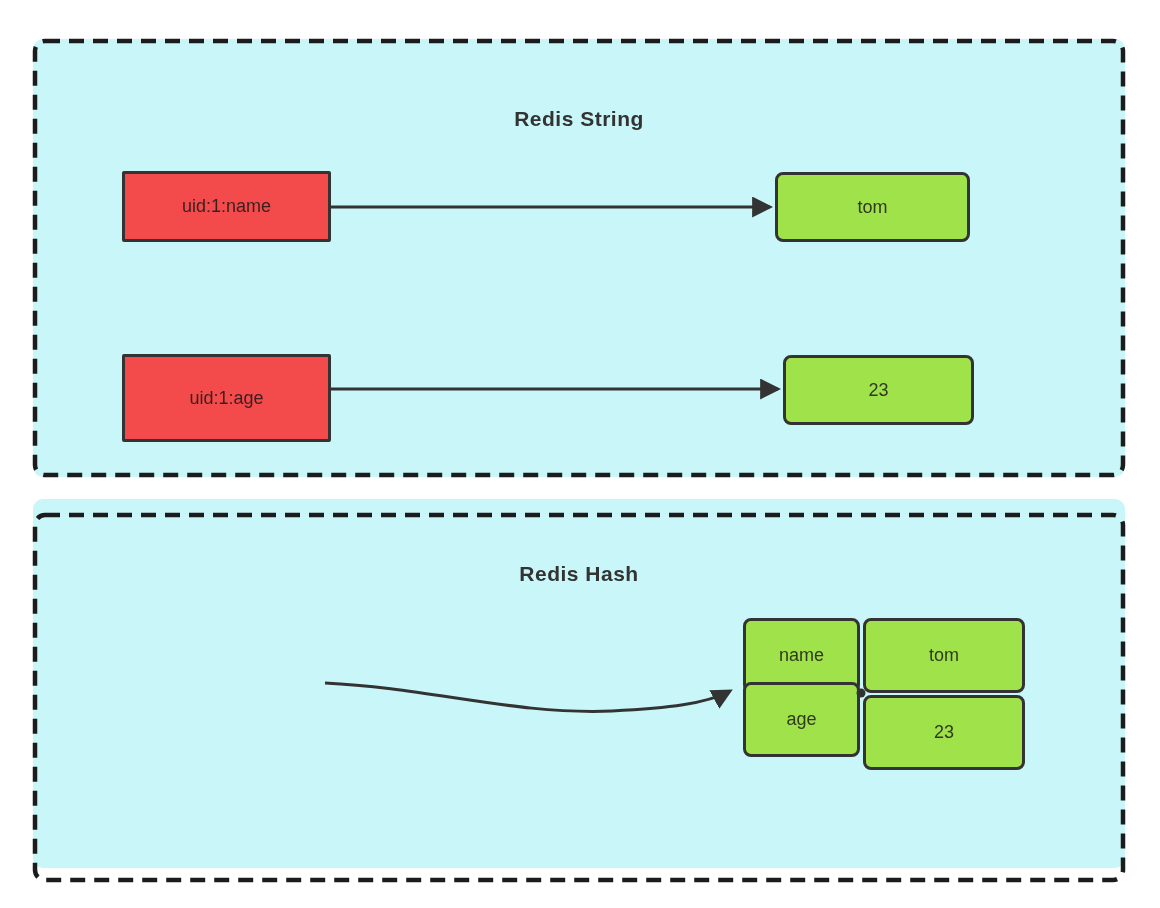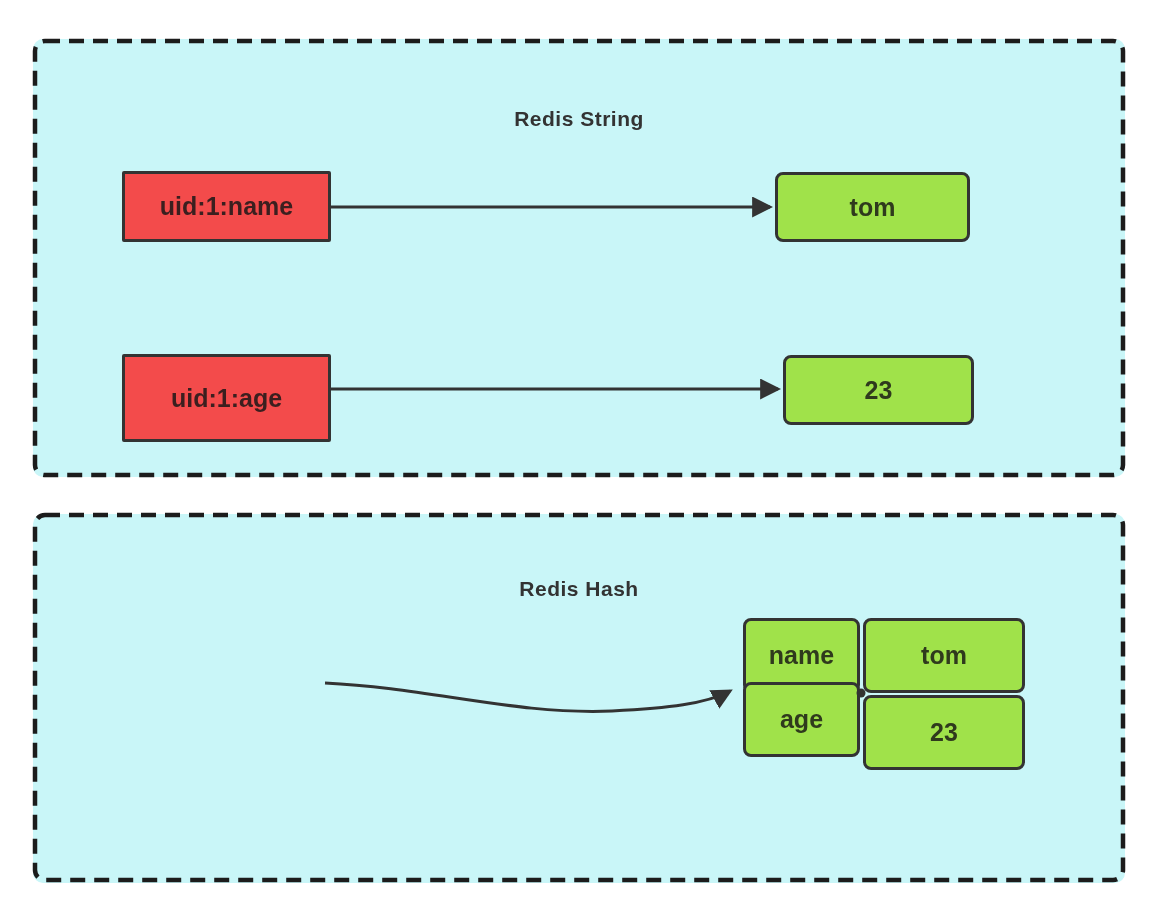--- a/index.html
+++ b/index.html
@@ -16,42 +16,42 @@
     overflow: hidden;
   }
   .panel {
     position: absolute;
     left: 33px;
     width: 1092px;
     background: var(--panel-bg, #c9f6f8);
     border-radius: 10px;
   }
   .panel-string { top: 39px;  height: 438px; }
-  .panel-hash   { top: 514px; height: 369px; }
+  .panel-hash   { top: 499px; height: 369px; }
   .panel-title {
     position: absolute;
     left: 0; right: 0;
     margin: 0;
     text-align: center;
     font-size: 21px;
     font-weight: bold;
     color: var(--title-text, #333333);
     letter-spacing: 0.5px;
   }
   .panel-string .panel-title { top: 68px; }
   .panel-hash   .panel-title { top: 63px; }
 
   .node {
     position: absolute;
     box-sizing: border-box;
     display: flex;
     align-items: center;
     justify-content: center;
-    font-size: 25px;
-    font-weight: bold;
+    font-size: 18px;
+    font-weight: normal;
     border: 3px solid var(--box-border, #333333);
   }
   .key-node {
     background: var(--key-box-fill, #f34b4b);
     color: var(--key-text, #3b1f1f);
     border-radius: 2px;
   }
   .value-node {
     background: var(--value-box-fill, #a0e24a);
     color: var(--value-text, #2f3a1d);

